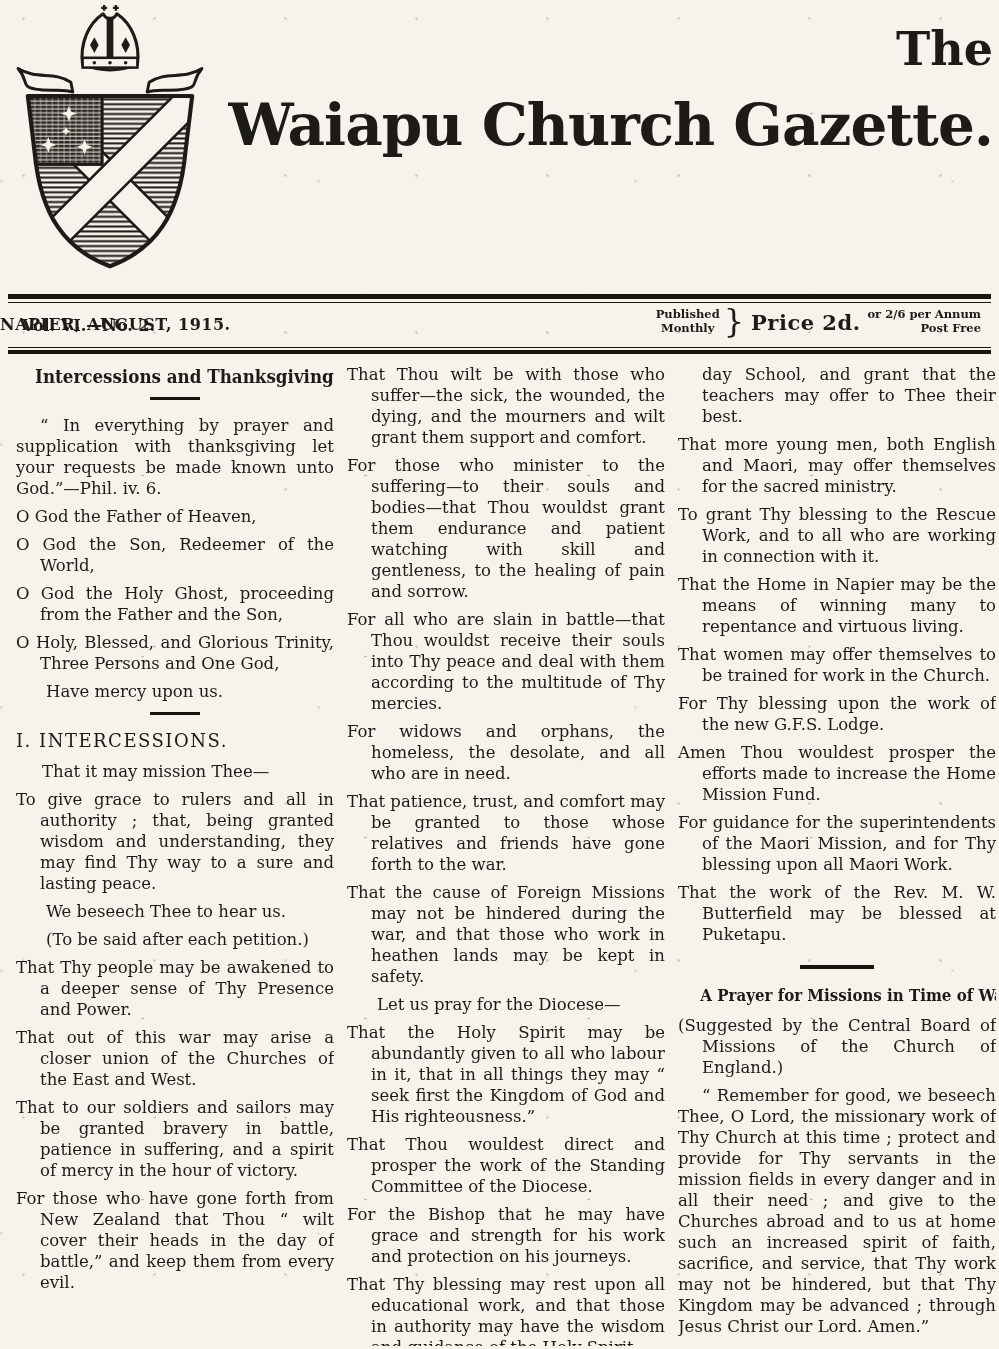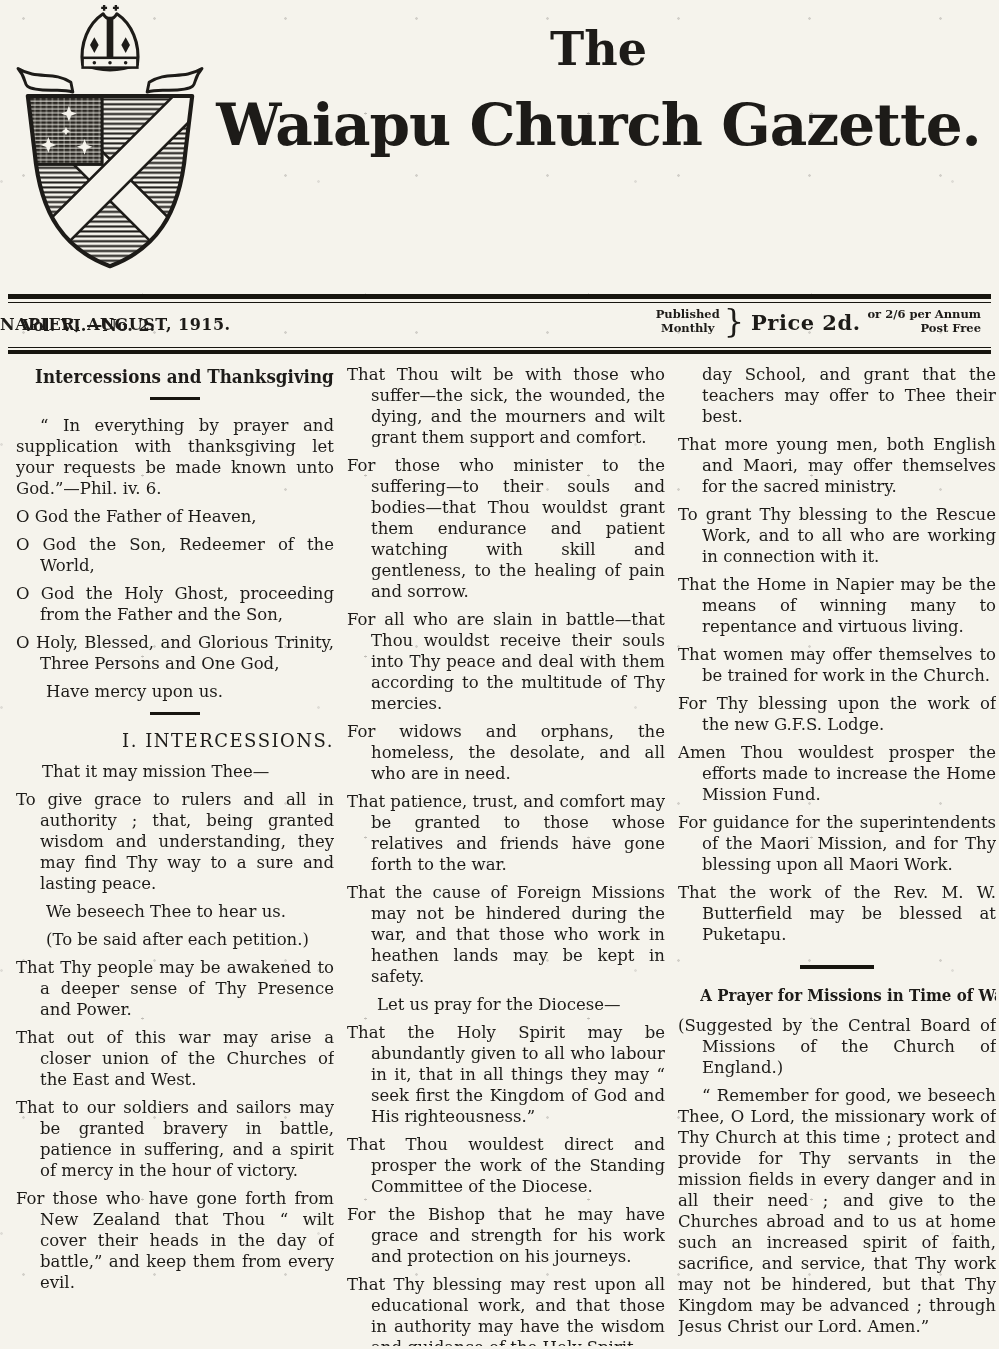--- a/index.html
+++ b/index.html
@@ -17,21 +17,21 @@
     background-image:
       radial-gradient(rgba(25,22,18,.25) 1px, transparent 1.4px),
       radial-gradient(rgba(25,22,18,.16) 1px, transparent 1.4px),
       radial-gradient(rgba(25,22,18,.10) 1.3px, transparent 1.7px);
     background-size: 223px 181px, 131px 157px, 317px 263px;
     background-position: 31px 23px, 89px 97px, 160px 50px;
   }
 
   .masthead { position:absolute; top:0; left:0; right:0; height:296px; }
   .crest { position:absolute; left:12px; top:4px; }
-  .title-block { position:absolute; left:204px; right:6px; top:26px; text-align:center; }
+  .title-block { position:absolute; left:204px; right:6px; top:26px; text-align:right; }
   .kicker { font-size:46px; font-weight:bold; line-height:1; }
   .gazette-title { font-size:58px; font-weight:bold; line-height:1.1; margin-top:22px; letter-spacing:-1px; }
 
   .rule { position:absolute; left:8px; right:8px; background:#17150f; }
   .rule.r1 { top:294px; height:5px; }
   .rule.r2 { top:302px; height:1px; }
   .rule.r3 { top:347px; height:1px; }
   .rule.r4 { top:350px; height:4px; }
 
   .dateline { position:absolute; top:304px; left:0; right:8px; height:43px; }
@@ -43,21 +43,21 @@
   .brace { font-size:32px; line-height:1; font-weight:normal; margin-top:-2px; }
   .price { font-size:21px; font-weight:bold; letter-spacing:.5px; padding:0 3px; }
 
   .columns { position:absolute; top:364px; left:16px; display:flex; gap:13px; }
   .col { width:318px; height:982px; overflow:hidden; text-align:justify; font-size:16.5px; line-height:21px; }
   .col p { margin:0 0 7px; }
   .article-heading { font-size:19px; font-weight:bold; text-align:center; white-space:nowrap;
     transform:scaleX(.88); transform-origin:50% 50%; margin:2px 0 4px; }
   .subarticle-heading { font-size:17.5px; font-weight:bold; text-align:center; white-space:nowrap;
     transform:scaleX(.86); transform-origin:50% 50%; margin:0 0 9px; }
-  .subheading { text-align:right; font-size:18px; font-weight:normal; letter-spacing:1.5px; margin:14px 0 10px; }
+  .subheading { text-align:left; font-size:18px; font-weight:normal; letter-spacing:1.5px; margin:14px 0 10px; }
   .rule-short { width:50px; border-top:3px solid #17150f; margin:10px auto 15px; }
   .rule-mid { width:74px; border-top:4px solid #17150f; margin:20px auto 16px; }
   .quote { text-indent:24px; }
   .petition { padding-left:24px; text-indent:-24px; }
   .continuation { padding-left:24px; }
   .response { text-indent:30px; }
   .lead { text-indent:26px; }
 </style>
 </head>
 <body>

